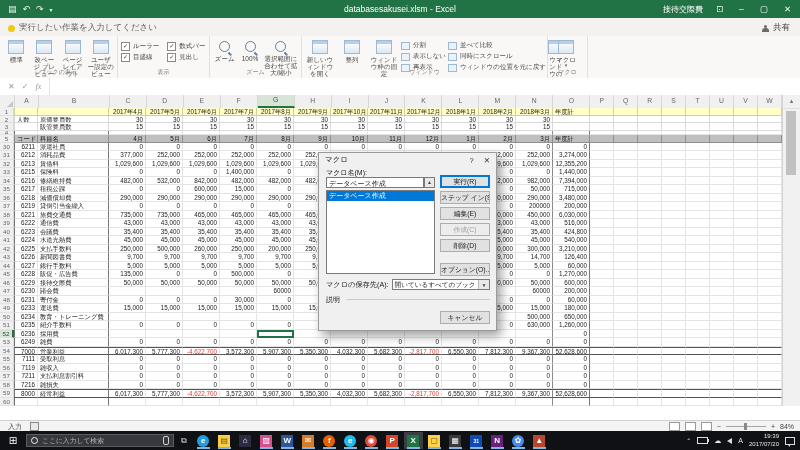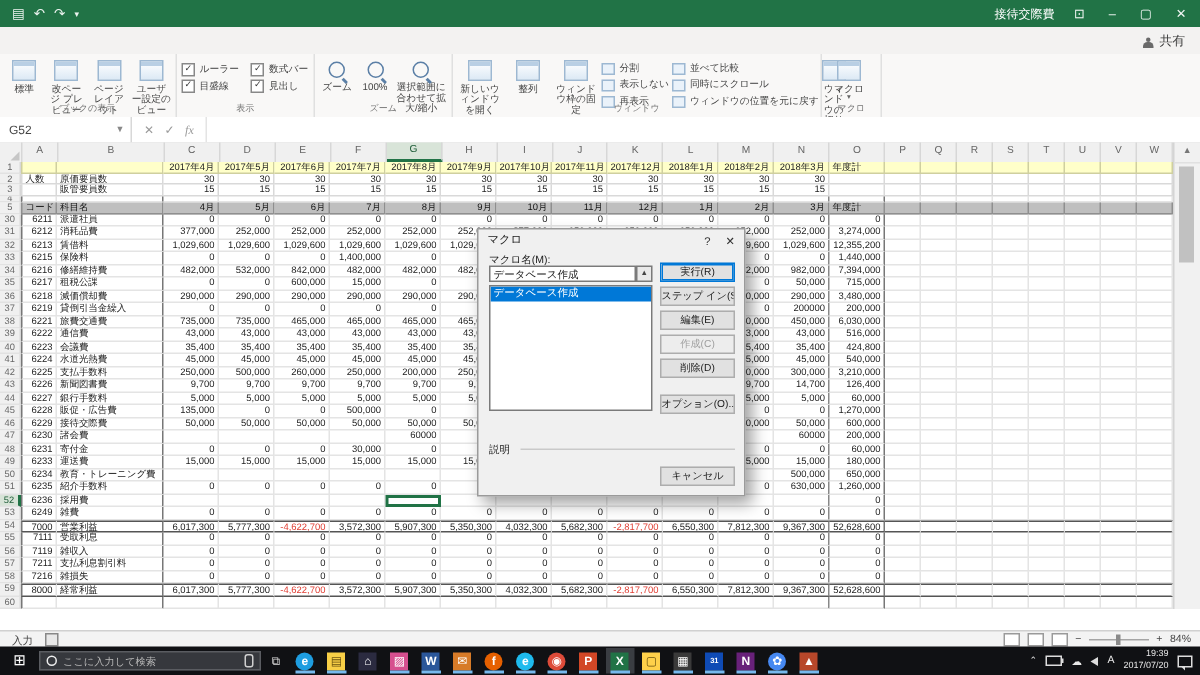--- a/index.html
+++ b/index.html
@@ -157,30 +157,35 @@
 
 <div id="screen">
 
   <div id="titlebar">
     <div class="qat">
       <span>▤</span>
       <span>↶</span>
       <span>↷</span>
       <span style="font-size:6px;">▾</span>
     </div>
+    <div id="title-text">databasesakusei.xlsm - Excel</div>
     <div id="tb-right">
       <span>接待交際費</span>
       <span class="winctl">⊡</span>
       <span class="winctl">–</span>
       <span class="winctl">▢</span>
       <span class="winctl">✕</span>
     </div>
   </div>
 
   <div id="tabrow">
+    <div id="tellme">
+      <span class="bulb"></span>
+      <span>実行したい作業を入力してください</span>
+    </div>
     <div id="share">
       <span class="person"></span>
       <span>共有</span>
     </div>
   </div>
 
   <div id="ribbon">
     <div class="rgroup" style="width:118px;">
       <div class="bigrow">
           <span class="rbig">
@@ -303,24 +308,20 @@
           <span>マクロ</span>
             <span class="arr">▾</span>
         </span>
       </div>
       <div class="glabel">マクロ</div>
     </div>
     <div style="flex:1"></div>
   </div>
 
   <div id="fbar">
-    <div id="namebox">
-      <span>G52</span>
-      <span class="dd">▼</span>
-    </div>
     <div id="fxicons">
       <span>✕</span>
       <span>✓</span>
       <span class="fx">fx</span>
     </div>
     <div style="flex:1;height:100%;"></div>
   </div>
 
   <div id="colheads">
     <div id="corner"></div>
@@ -1307,20 +1308,27 @@
           <div class="mitem sel">データベース作成</div>
         </div>
       <div id="dlg-btns">
           <div class="dbtn default">実行(R)</div>
           <div class="dbtn">ステップ イン(S)</div>
           <div class="dbtn">編集(E)</div>
           <div class="dbtn disabled">作成(C)</div>
           <div class="dbtn">削除(D)</div>
           <div class="dbtn gap">オプション(O)...</div>
         </div>
+      <div id="store-row">
+        <span>マクロの保存先(A):</span>
+        <span id="store-combo">
+          <span>開いているすべてのブック</span>
+          <span class="dd">▼</span>
+        </span>
+      </div>
       <div id="desc-label" class="dlg-label">説明</div>
       <div id="desc-line"></div>
       <div id="cancel-btn" class="dbtn">キャンセル</div>
     </div>
   </div>
 
 
   <div id="statusbar">
     <span class="mode">入力</span>
     <span class="recbox"></span>

